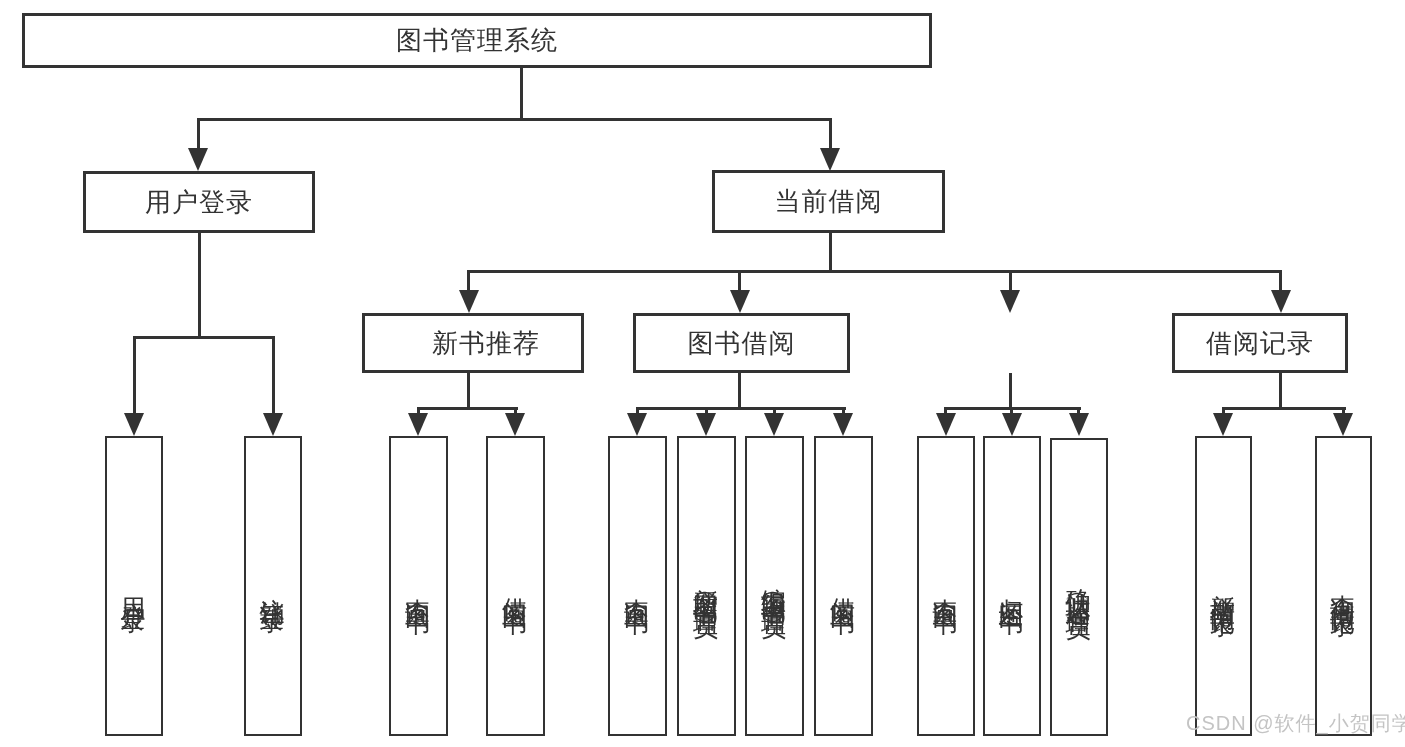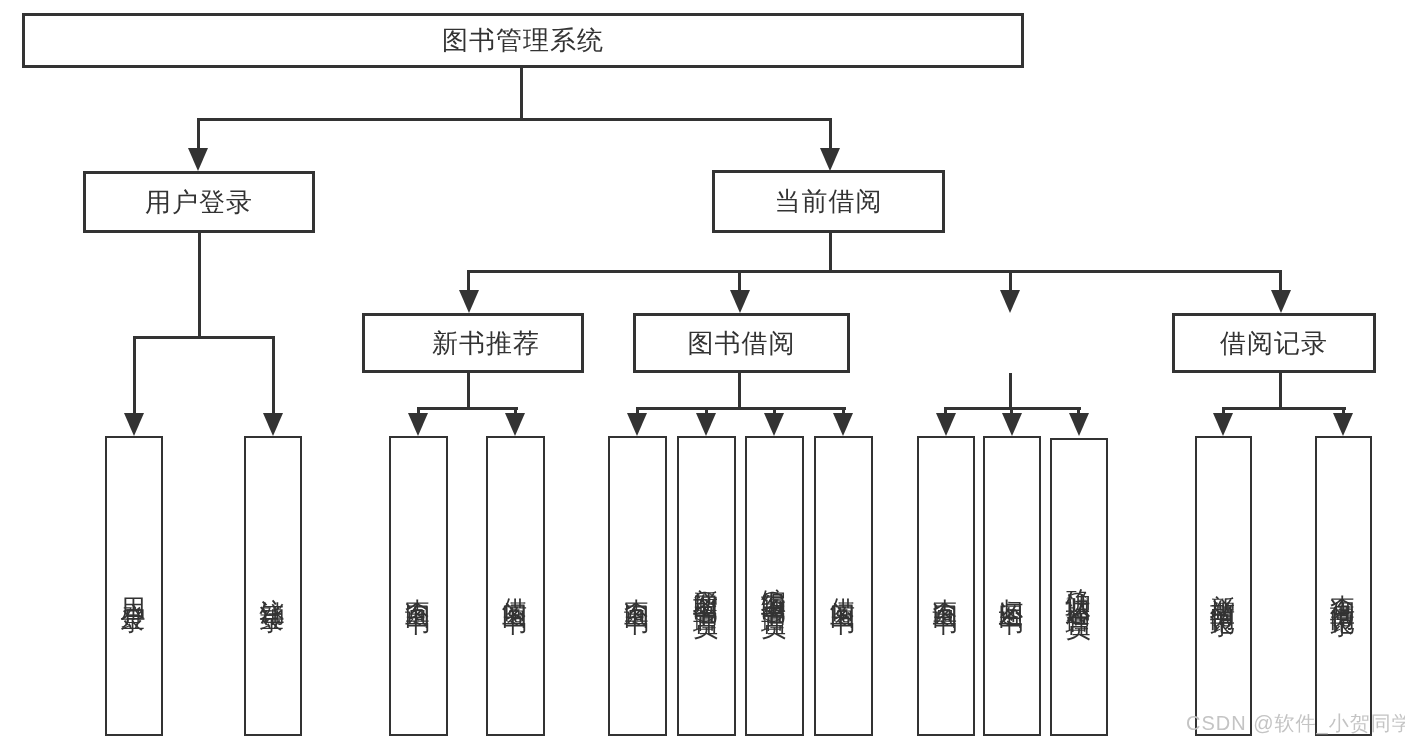--- a/index.html
+++ b/index.html
@@ -28,21 +28,21 @@
   .watermark{
     position:absolute;left:1186px;top:710px;font-size:20px;color:#c4c4c4;
     letter-spacing:1px;z-index:5;white-space:nowrap;
   }
 </style>
 </head>
 <body>
 
 <div id="canvas">
 
-  <div class="box" style="left:22px;top:13px;width:1002px;height:55px;">图书管理系统</div>
+  <div class="box" style="left:22px;top:13px;width:910px;height:55px;">图书管理系统</div>
 
   <div class="vline" style="left:520px;top:67px;height:53px;"></div>
   <div class="hline" style="left:197px;top:118px;width:635px;"></div>
   <div class="vline" style="left:197px;top:118px;height:32px;"></div>
   <div class="arrow" style="left:188px;top:148px;"></div>
   <div class="vline" style="left:829px;top:118px;height:32px;"></div>
   <div class="arrow" style="left:820px;top:148px;"></div>
 
   <div class="box" style="left:83px;top:171px;width:232px;height:62px;">用户登录</div>
   <div class="box" style="left:712px;top:170px;width:233px;height:63px;">当前借阅</div>
@@ -60,21 +60,21 @@
   <div class="arrow" style="left:459px;top:290px;"></div>
   <div class="vline" style="left:738px;top:270px;height:20px;"></div>
   <div class="arrow" style="left:730px;top:290px;"></div>
   <div class="vline" style="left:1009px;top:270px;height:20px;"></div>
   <div class="arrow" style="left:1000px;top:290px;"></div>
   <div class="vline" style="left:1279px;top:270px;height:20px;"></div>
   <div class="arrow" style="left:1271px;top:290px;"></div>
 
   <div class="box" style="left:362px;top:313px;width:222px;height:60px;padding-left:26px;">新书推荐</div>
   <div class="box" style="left:633px;top:313px;width:217px;height:60px;">图书借阅</div>
-  <div class="box" style="left:1172px;top:313px;width:204px;height:60px;">借阅记录</div>
+  <div class="box" style="left:1172px;top:313px;width:176px;height:60px;">借阅记录</div>
 
   <div class="vline" style="left:467px;top:373px;height:37px;"></div>
   <div class="hline" style="left:417px;top:407px;width:101px;"></div>
   <div class="vline" style="left:417px;top:407px;height:8px;"></div>
   <div class="arrow" style="left:408px;top:413px;"></div>
   <div class="vline" style="left:514px;top:407px;height:8px;"></div>
   <div class="arrow" style="left:505px;top:413px;"></div>
 
   <div class="vline" style="left:738px;top:373px;height:37px;"></div>
   <div class="hline" style="left:636px;top:407px;width:210px;"></div>

